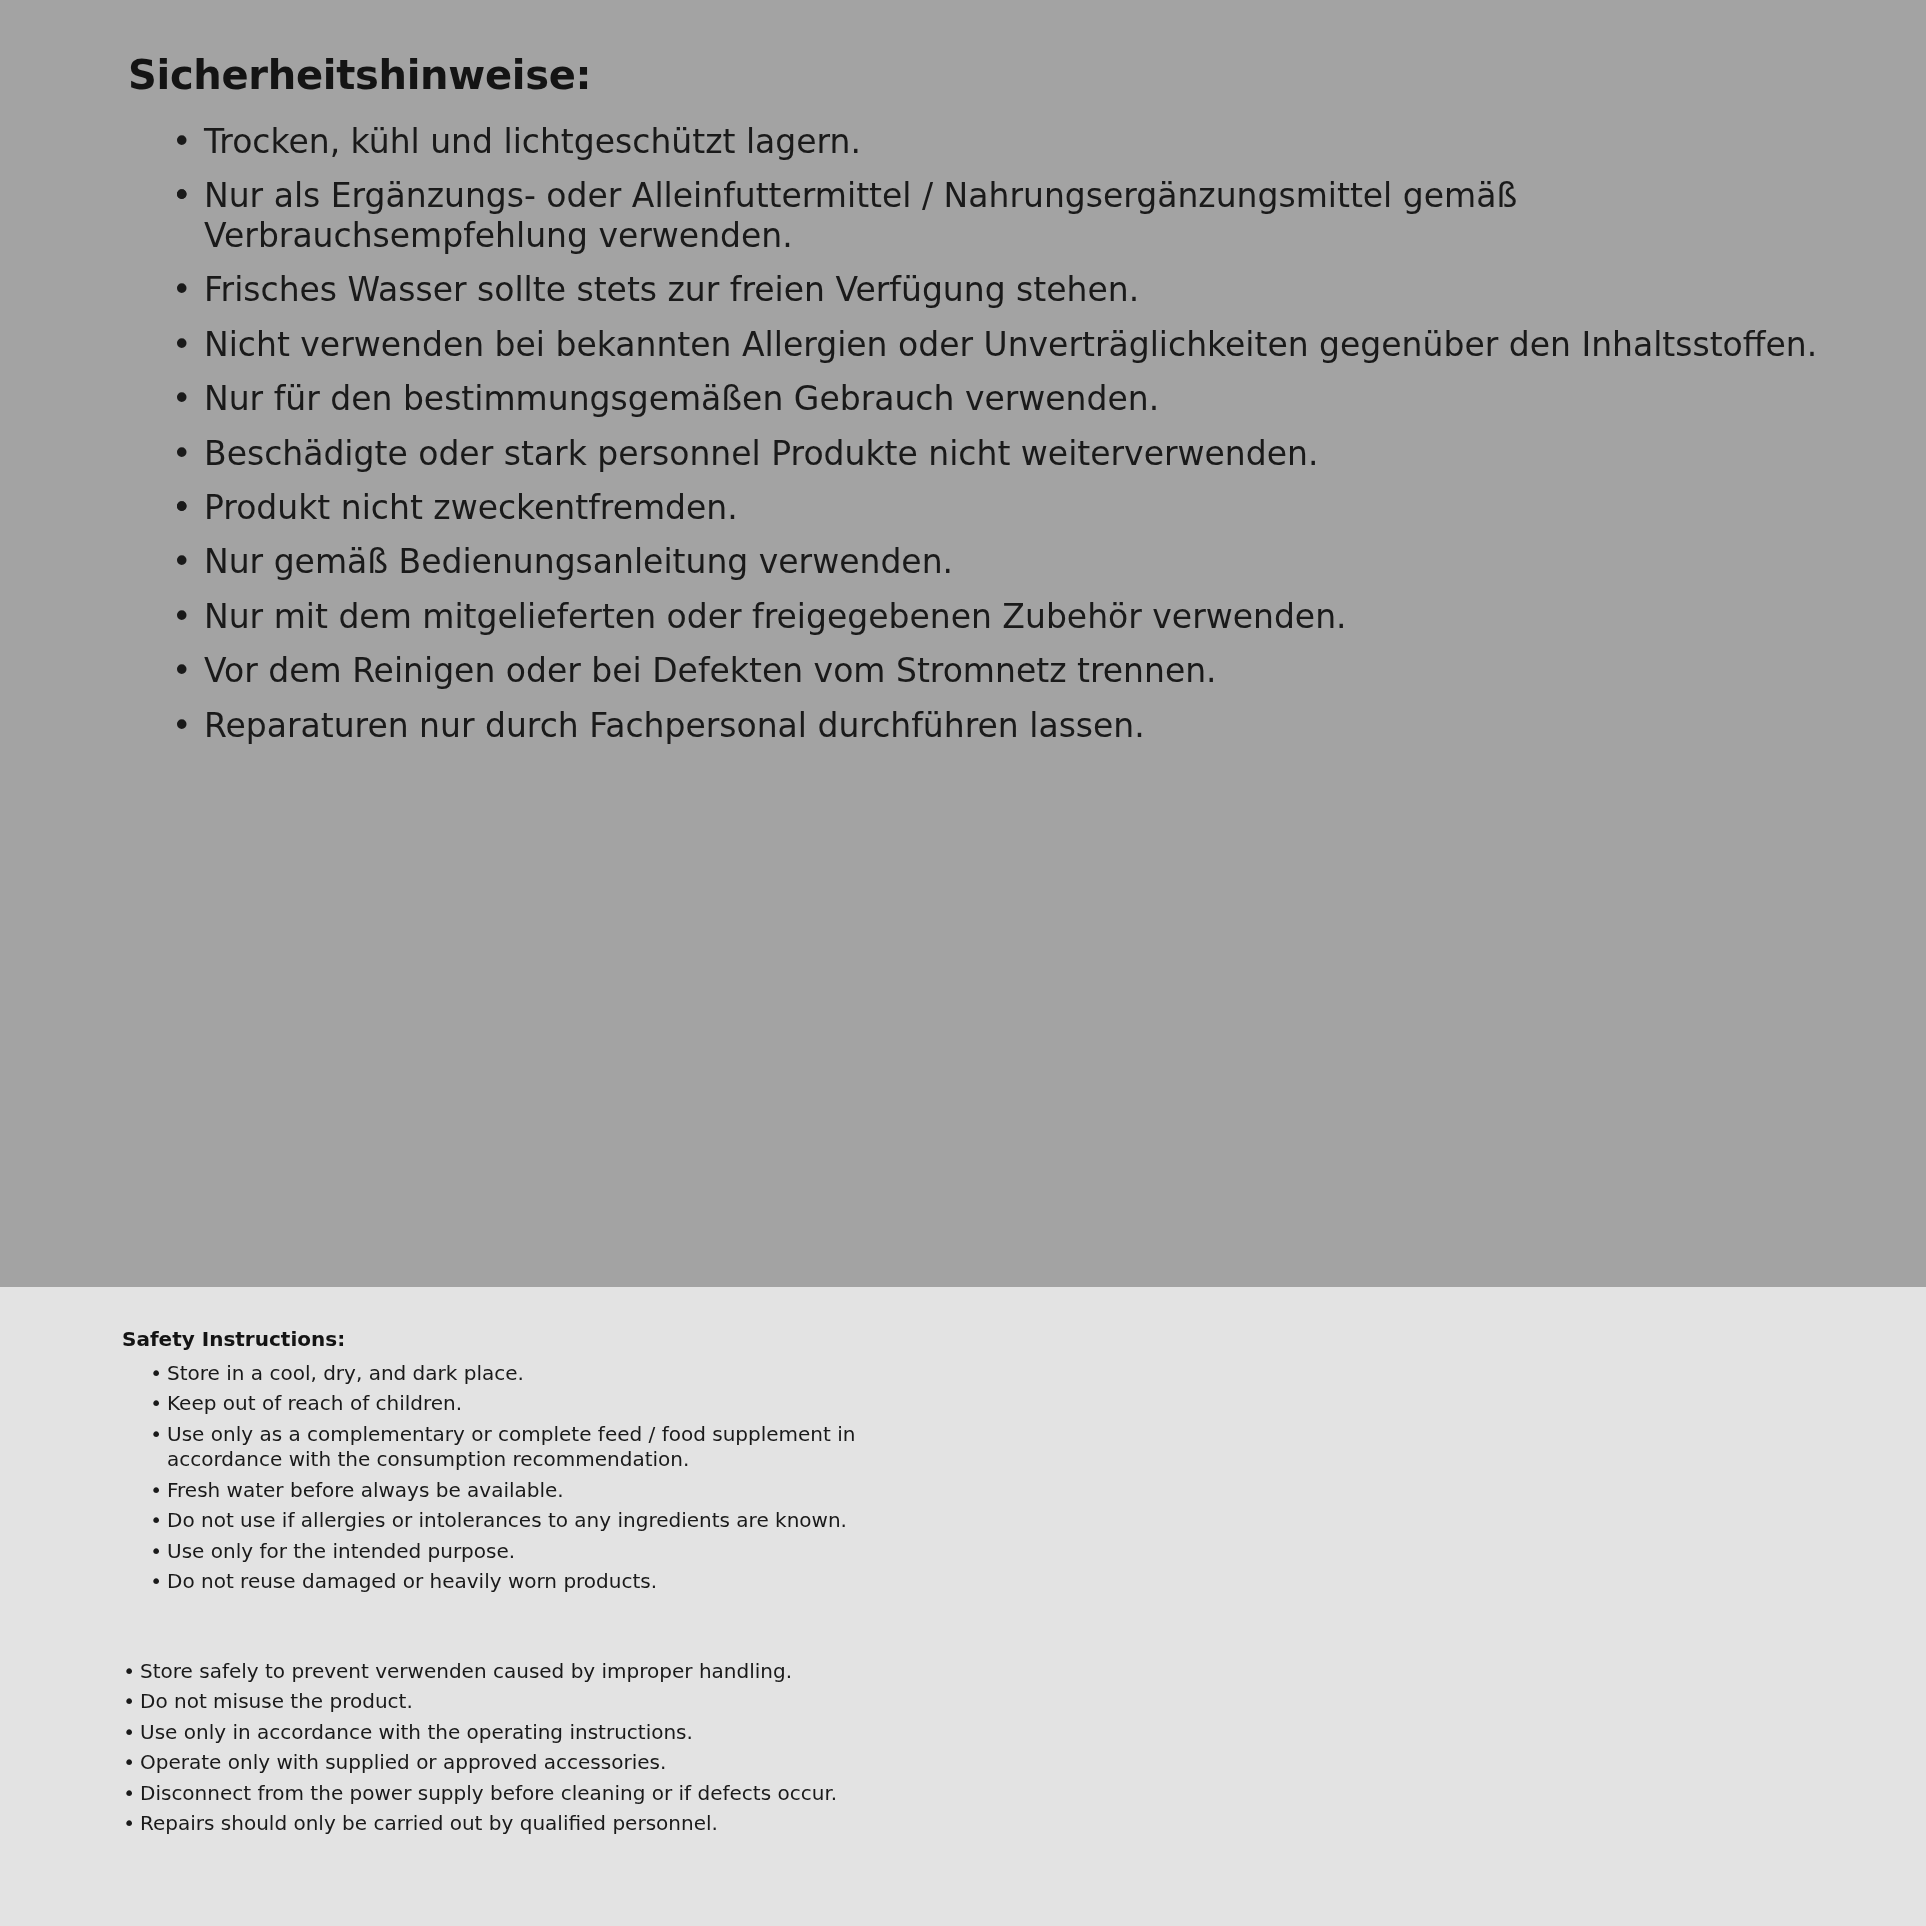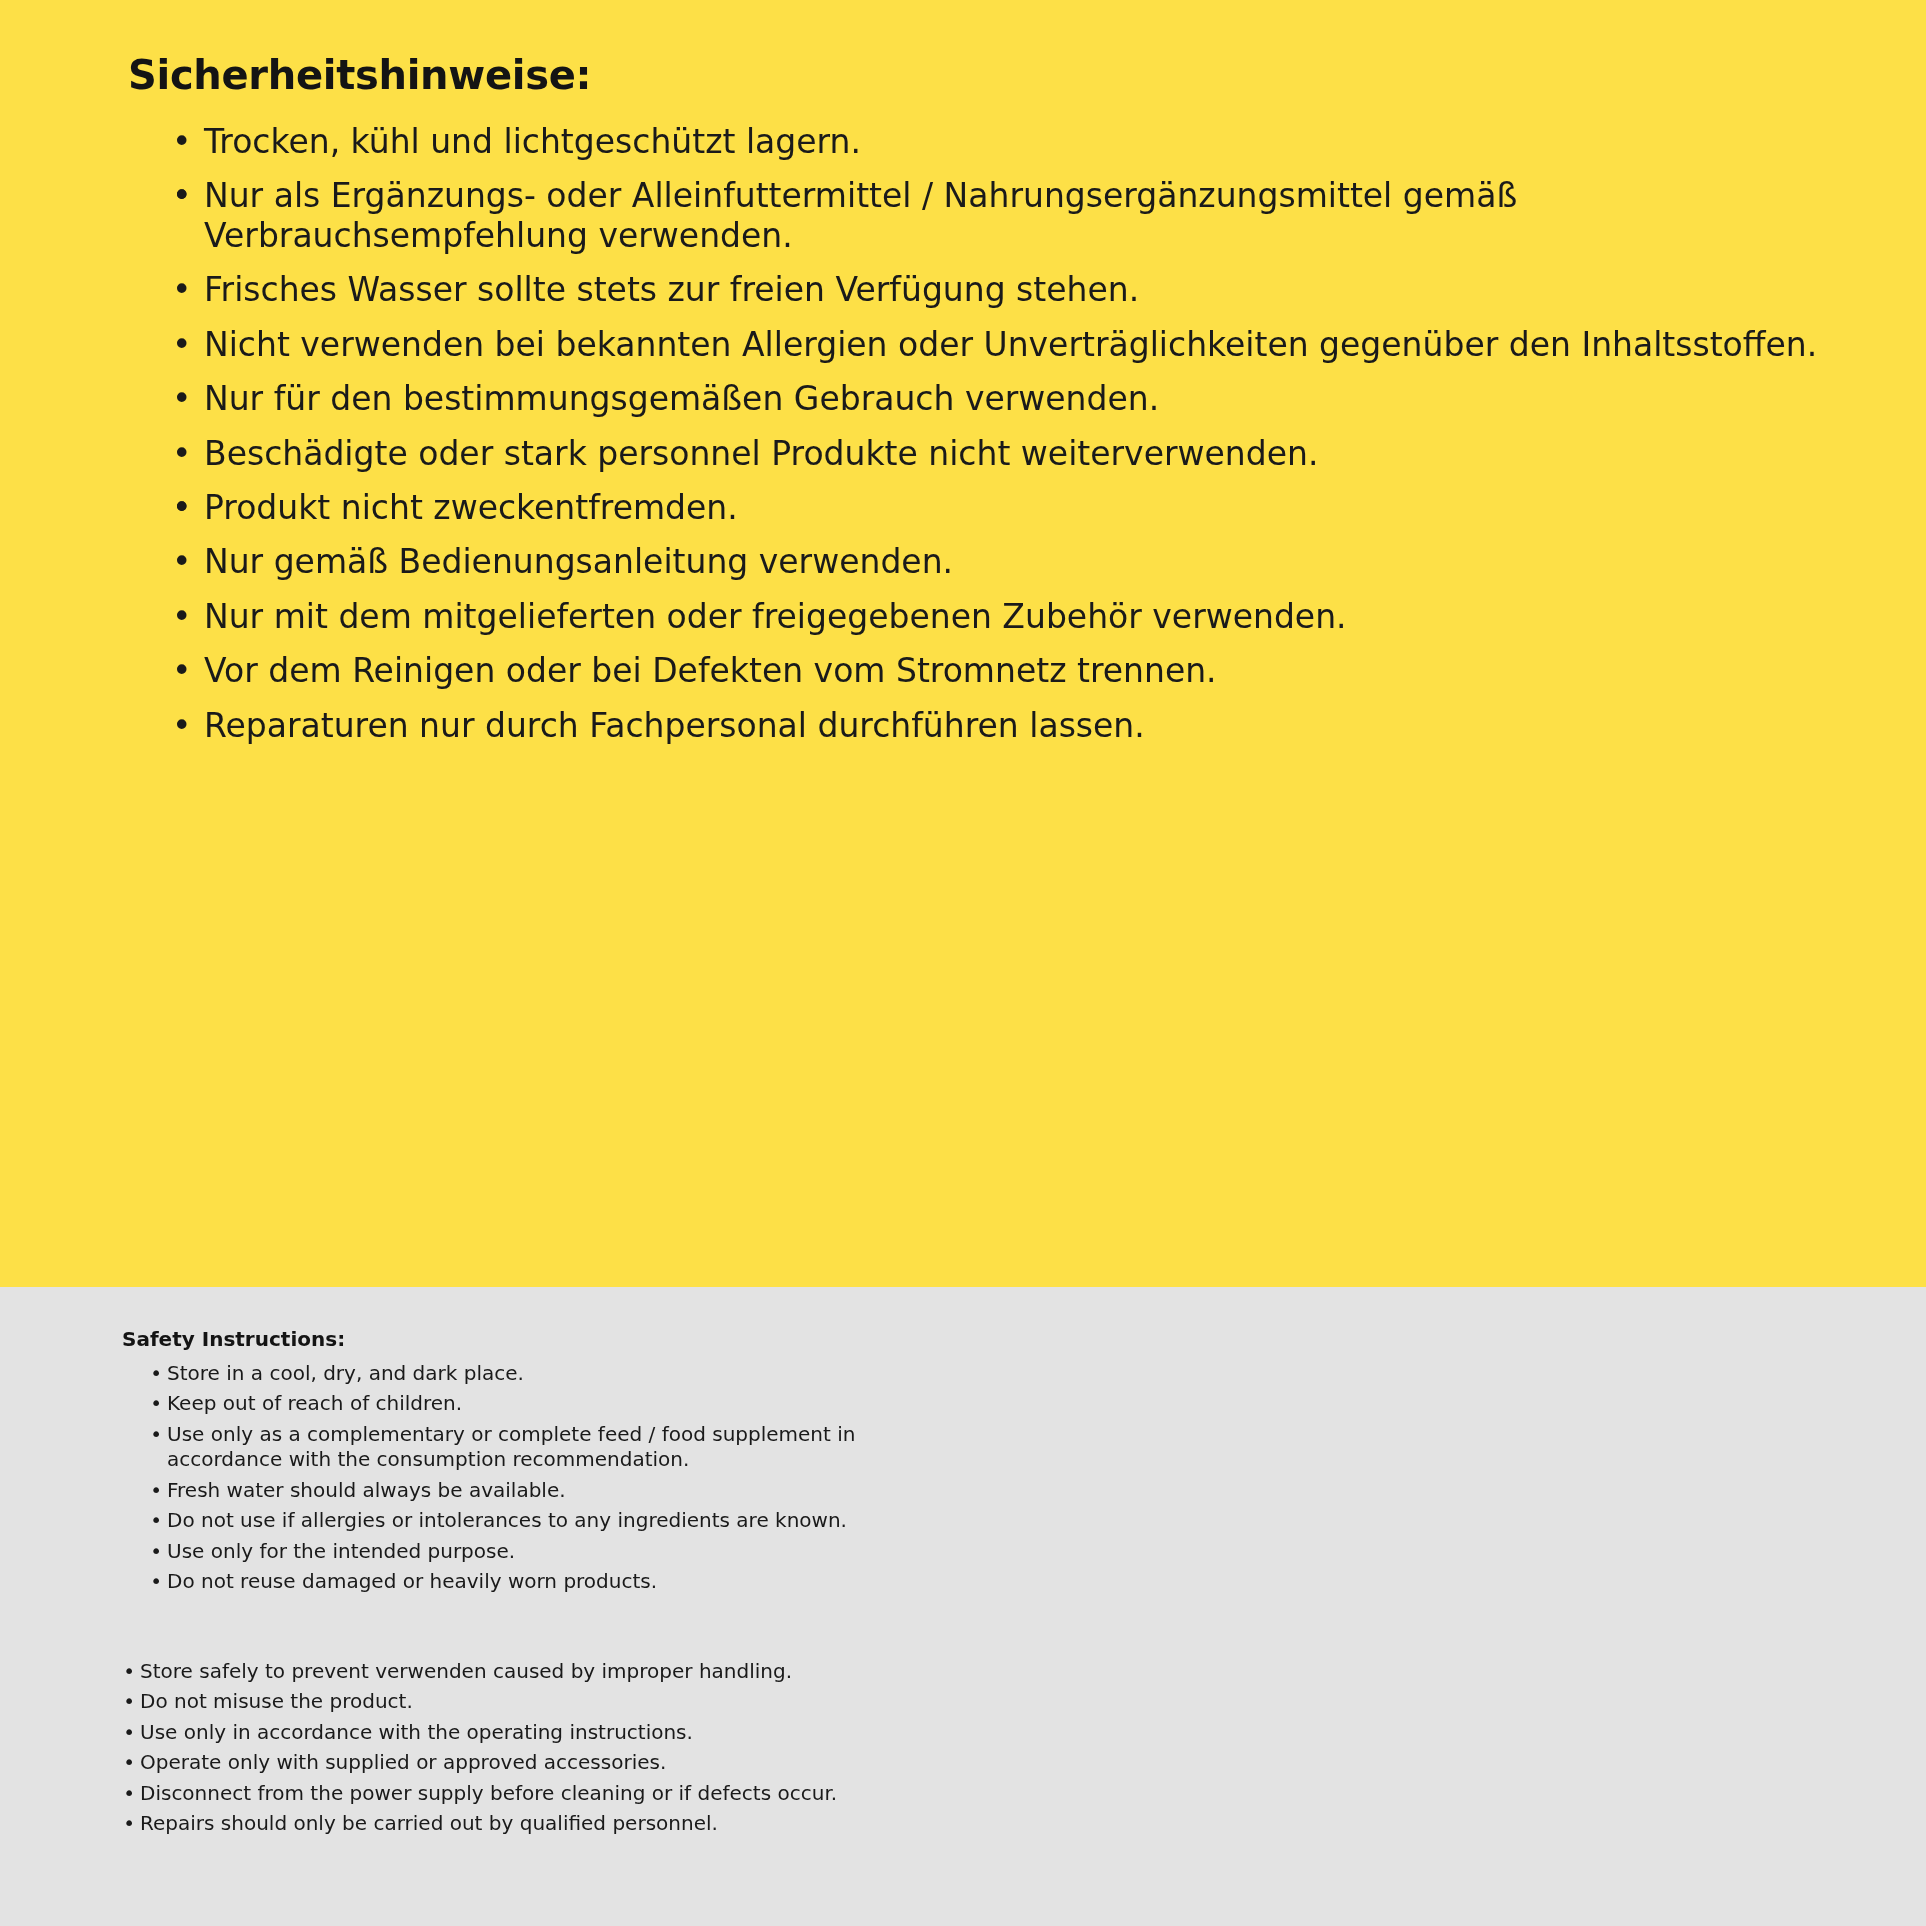--- a/index.html
+++ b/index.html
@@ -16,21 +16,21 @@
     position: relative;
   }
 
   
   .de-section {
     position: absolute;
     top: 0;
     left: 0;
     width: 1926px;
     height: 1287px;
-    background: #fde047;
+    background: #a3a3a3;
     box-sizing: border-box;
     padding: 51px 83px 0 128px;
   }
   .de-heading {
     font-size: 40px;
     font-weight: bold;
     letter-spacing: -0.3px;
     color: #141414;
     margin: 0 0 23px 0;
     line-height: 1.2;
@@ -135,21 +135,21 @@
 </section>
 
 <section class="en-section">
   <div class="en-columns">
     <div class="en-col left">
       <div class="en-heading">Safety Instructions:</div>
       <ul class="en-list">
         <li><span class="bullet">•</span><span>Store in a cool, dry, and dark place.</span></li>
         <li><span class="bullet">•</span><span>Keep out of reach of children.</span></li>
         <li><span class="bullet">•</span><span>Use only as a complementary or complete feed / food supplement in accordance with the consumption recommendation.</span></li>
-        <li><span class="bullet">•</span><span>Fresh water should always be available.</span></li>
+        <li><span class="bullet">•</span><span>Fresh water before always be available.</span></li>
         <li><span class="bullet">•</span><span>Do not use if allergies or intolerances to any ingredients are known.</span></li>
         <li><span class="bullet">•</span><span>Use only for the intended purpose.</span></li>
         <li><span class="bullet">•</span><span>Do not reuse damaged or heavily worn products.</span></li>
       </ul>
     </div>
     <div class="en-col right">
       <ul class="en-list">
         <li><span class="bullet">•</span><span>Store safely to prevent verwenden caused by improper handling.</span></li>
         <li><span class="bullet">•</span><span>Do not misuse the product.</span></li>
         <li><span class="bullet">•</span><span>Use only in accordance with the operating instructions.</span></li>

